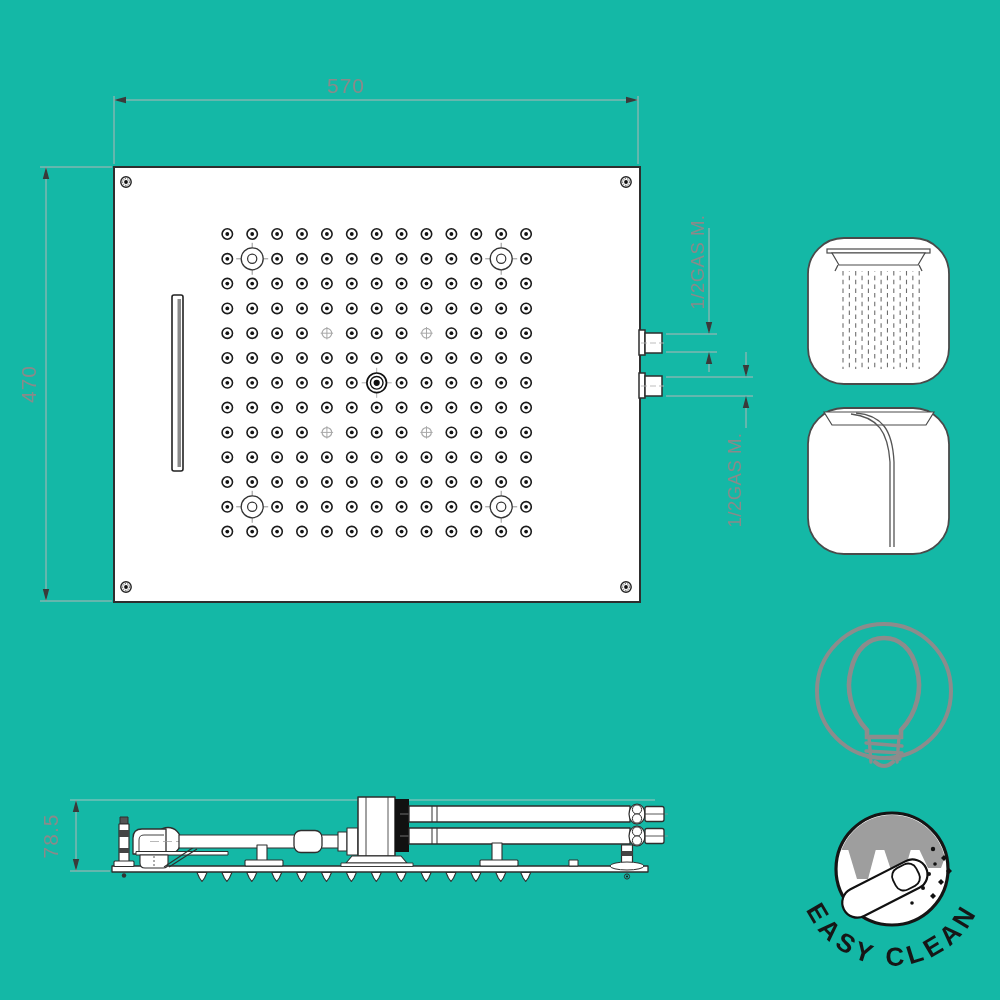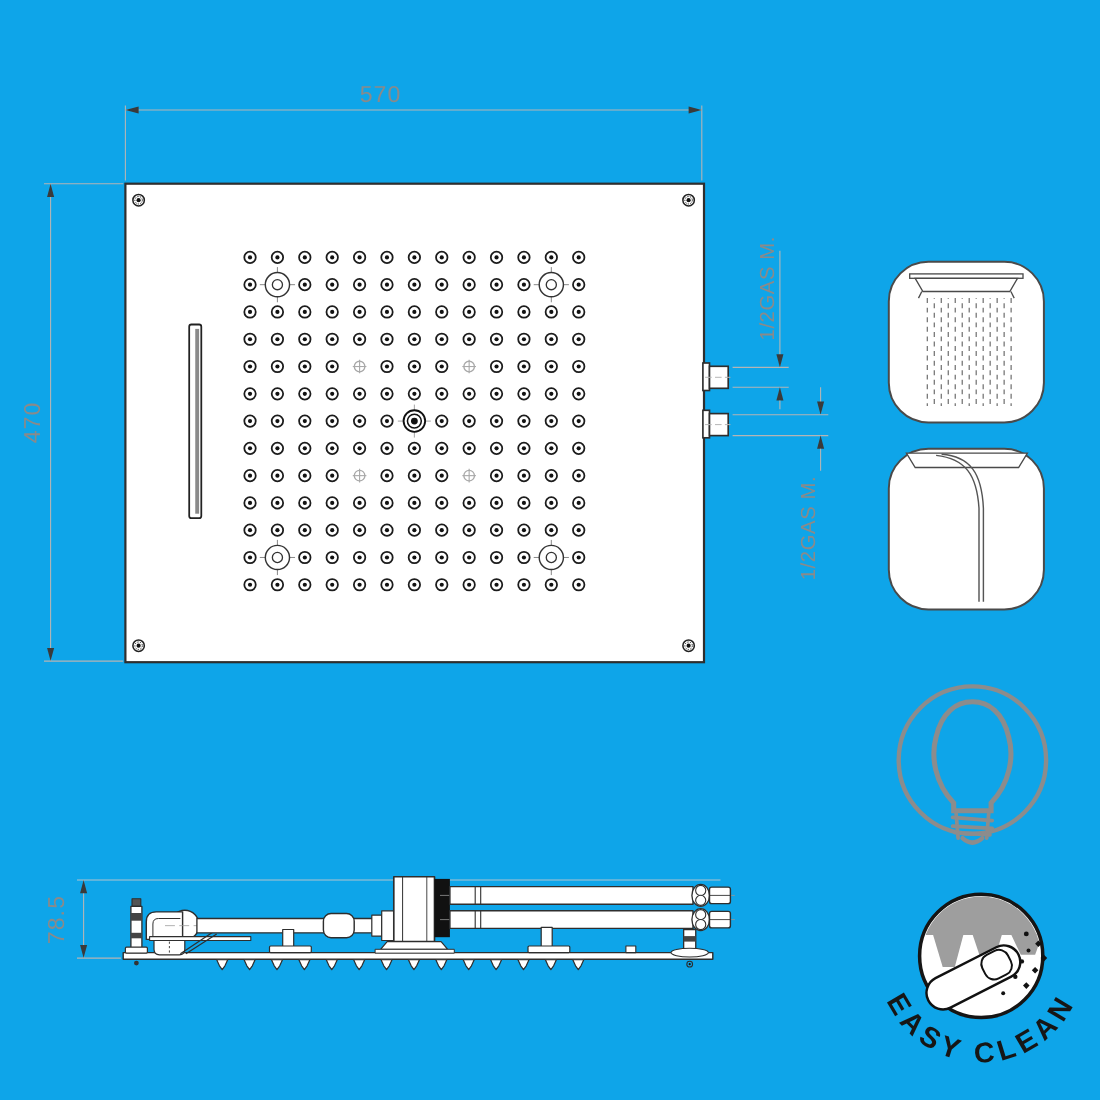--- a/index.html
+++ b/index.html
@@ -1,16 +1,16 @@
 <!DOCTYPE html>
 <html><head>
 <meta charset="utf-8">
 <style>
   html,body{margin:0;padding:0;background:#fff;}
-  .stage{position:relative;width:1000px;height:1000px;background:#0ea5e9;overflow:hidden;}
+  .stage{position:relative;width:1000px;height:1000px;background:#14b8a6;overflow:hidden;}
   svg{display:block;width:1000px;height:1000px;}
   text{font-family:"Liberation Sans",sans-serif;}
   .dim-text{fill:#8a8a8a;font-size:21px;letter-spacing:1px;}
   .gas-text{fill:#8a8a8a;font-size:18.5px;letter-spacing:0.5px;}
   .badge-text{fill:#161616;font-size:26px;letter-spacing:5px;font-weight:bold;}
 </style>
 </head>
 <body>
 
 <div class="stage">

